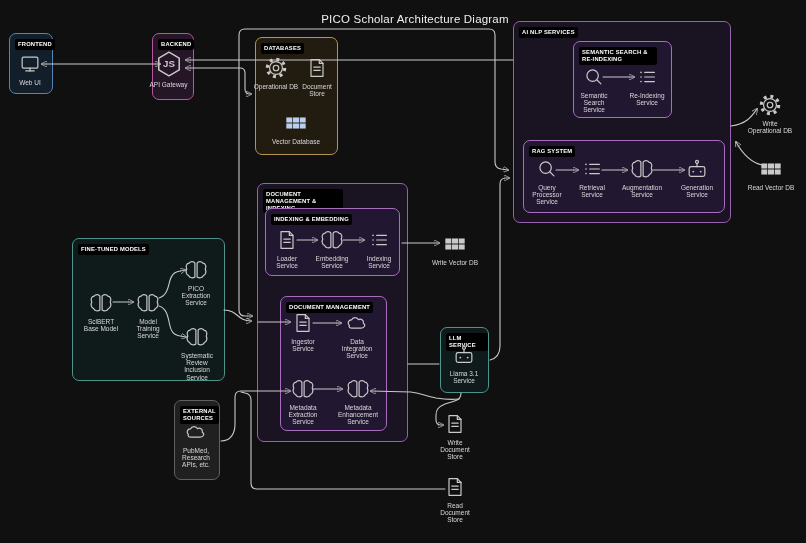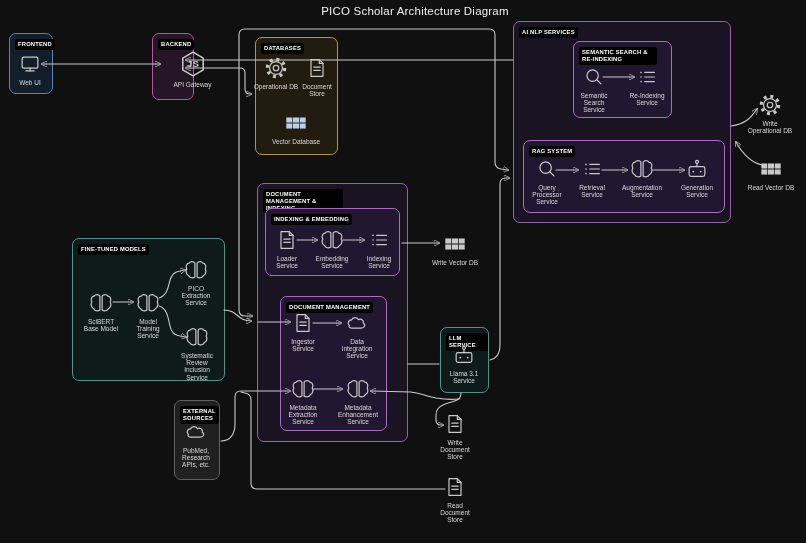--- a/index.html
+++ b/index.html
@@ -1,18 +1,18 @@
 <!DOCTYPE html>
 <html style="--background: #101010; --wire: #c9c9c9; --text: #d9d9d9; --chip-bg: #000000; --chip-text: #ffffff; --frontend-border: #5585b5; --backend-border: #b3579f; --databases-border: #b5924e; --purple-border: #9b5fb0; --purple-inner-border: #a96cc0; --teal-border: #4f948b; --gray-border: #606060; --vector-grid-blue: #b9cfec;"><head>
 <meta charset="utf-8">
 <style>
   html,body{margin:0;padding:0;background:#0f0f0f;}
   #canvas{position:relative;width:806px;height:543px;background:var(--background,#101010);
           font-family:"Liberation Sans",sans-serif;overflow:hidden;}
-  #title{position:absolute;top:5px;left:0;right:0;text-align:center;color:#efefef;
+  #title{position:absolute;top:13px;left:0;right:0;text-align:center;color:#efefef;
          font-size:11.5px;letter-spacing:.2px;padding-left:24px;}
   .group{position:absolute;border:1.2px solid #888;border-radius:7px;box-sizing:border-box;}
   .g-frontend{border-color:var(--frontend-border);background:#131e2b;}
   .g-backend{border-color:var(--backend-border);background:#251527;}
   .g-databases{border-color:var(--databases-border);background:#221c10;}
   .g-purple{border-color:var(--purple-border);background:#1a1322;}
   .g-purple-inner{border-color:var(--purple-inner-border);background:#221731;}
   .g-teal{border-color:var(--teal-border);background:#0e1b1a;}
   .g-gray{border-color:var(--gray-border);background:#202020;}
   .chip{position:absolute;top:5px;left:5px;background:var(--chip-bg,#000);color:var(--chip-text,#fff);
@@ -180,21 +180,21 @@
     <path d="M159,306 C170,309 168,326 172,331 Q174,335 180,336 L186,337" marker-end="url(#arr)"></path>
   </svg>
 
   <div class="node" style="left:10px;top:52px;width:40px;">
     <svg class="ic" width="24" height="24">
         <use href="#i-monitor"></use>
       </svg>
     <div class="lbl">Web UI</div>
     </div>
 
-  <div class="node" style="left:164px;top:50px;width:57px;">
+  <div class="node" style="left:140px;top:50px;width:57px;">
     <svg class="ic" width="28" height="28" viewBox="-13 -13 26 26">
       <polygon points="0,-11 9.5,-5.5 9.5,5.5 0,11 -9.5,5.5 -9.5,-5.5" stroke="currentColor" fill="none" stroke-width="1.4" stroke-linejoin="round"></polygon>
       <text y="3.2" text-anchor="middle" font-size="9" font-weight="bold" fill="currentColor" font-family="Liberation Sans, sans-serif">JS</text>
     </svg>
     <div class="lbl">API Gateway</div>
     </div>
 
   <div class="node" style="left:253px;top:56px;width:46px;">
     <svg class="ic" width="24" height="24">
         <use href="#i-gear"></use>

